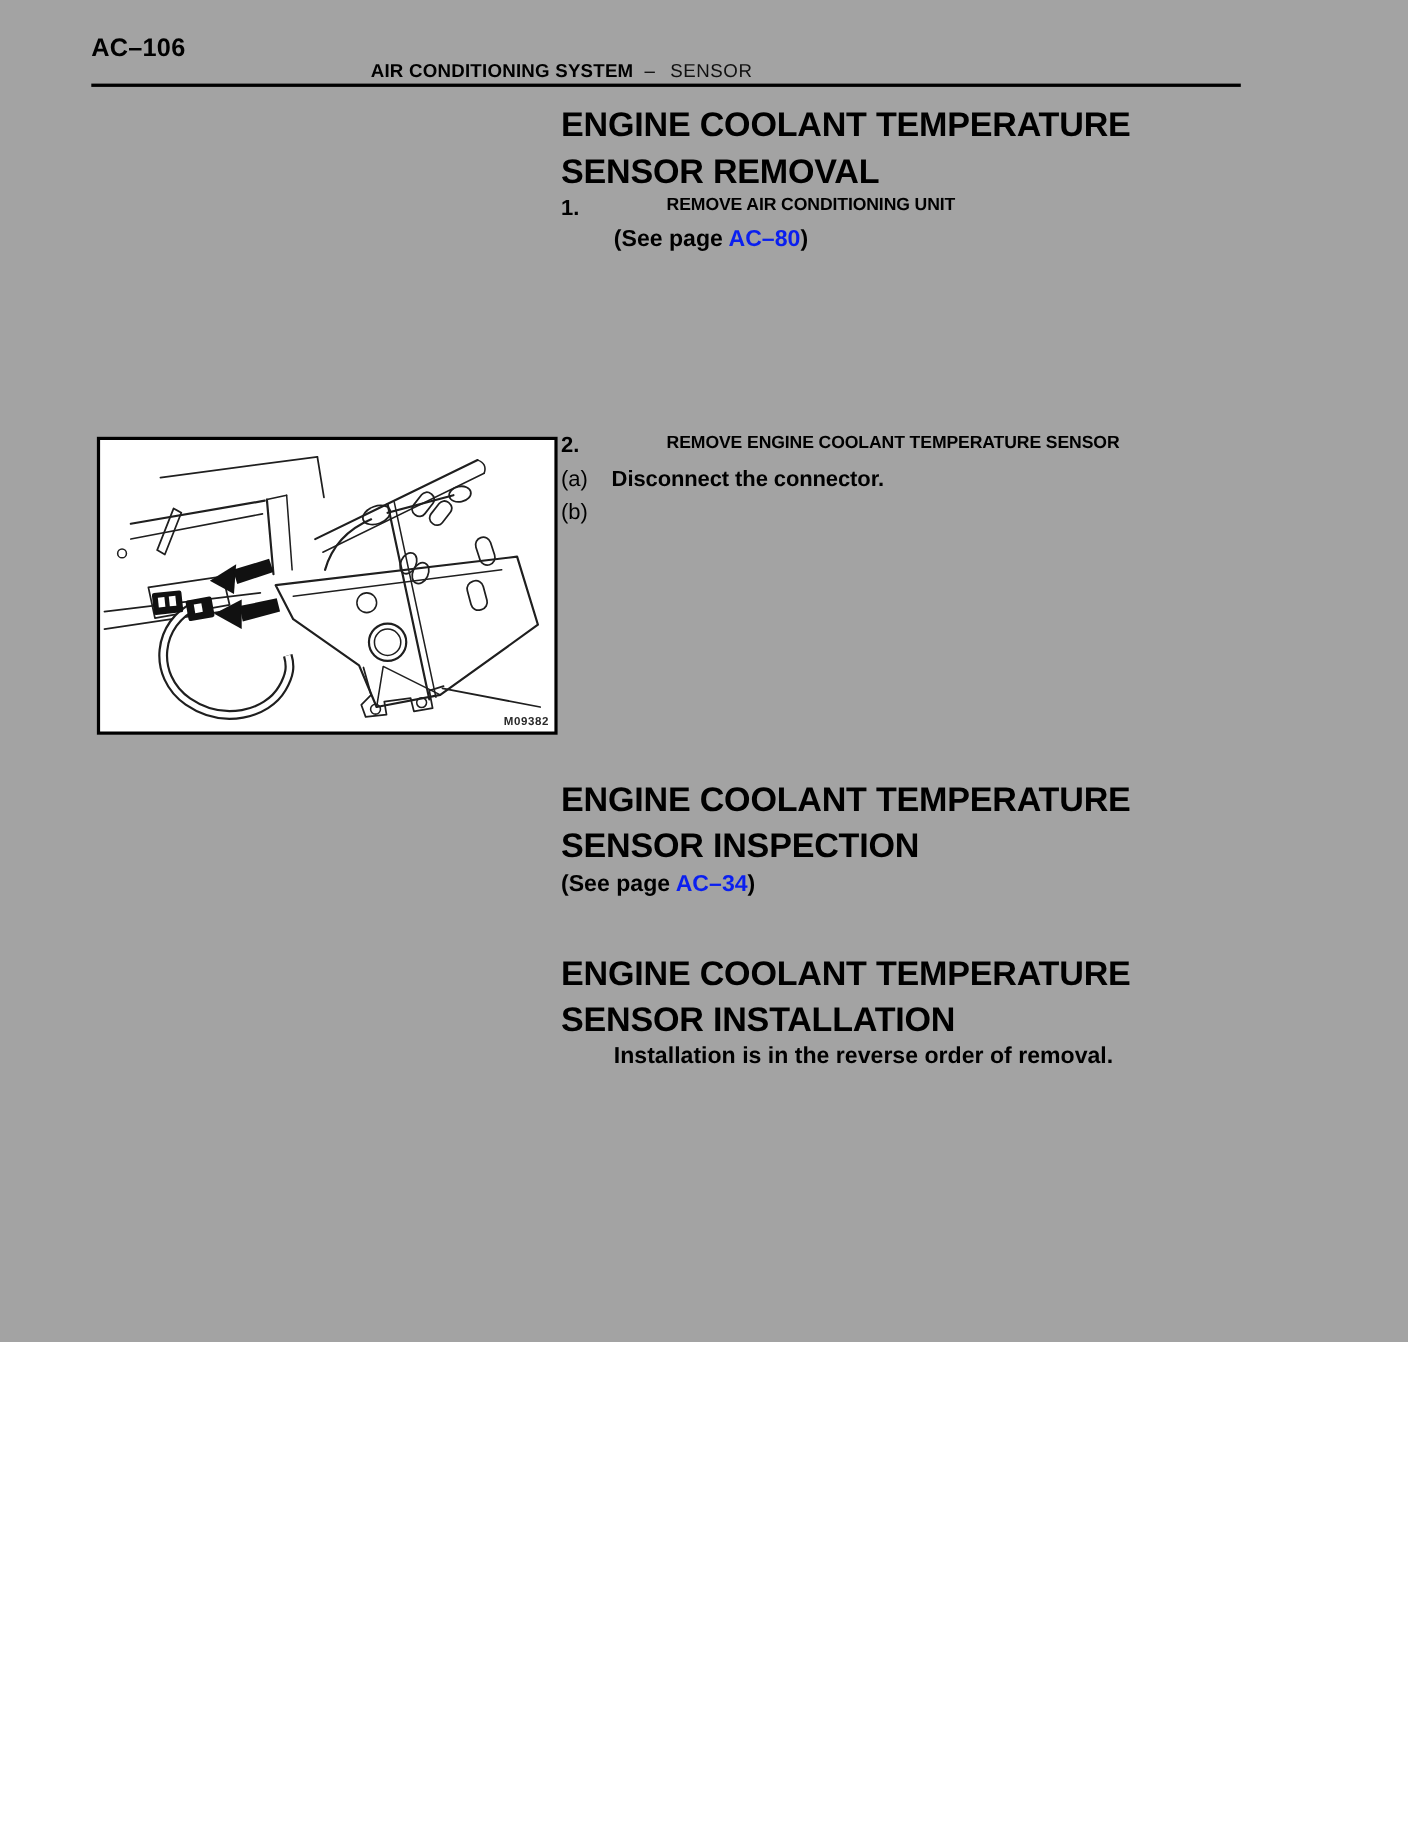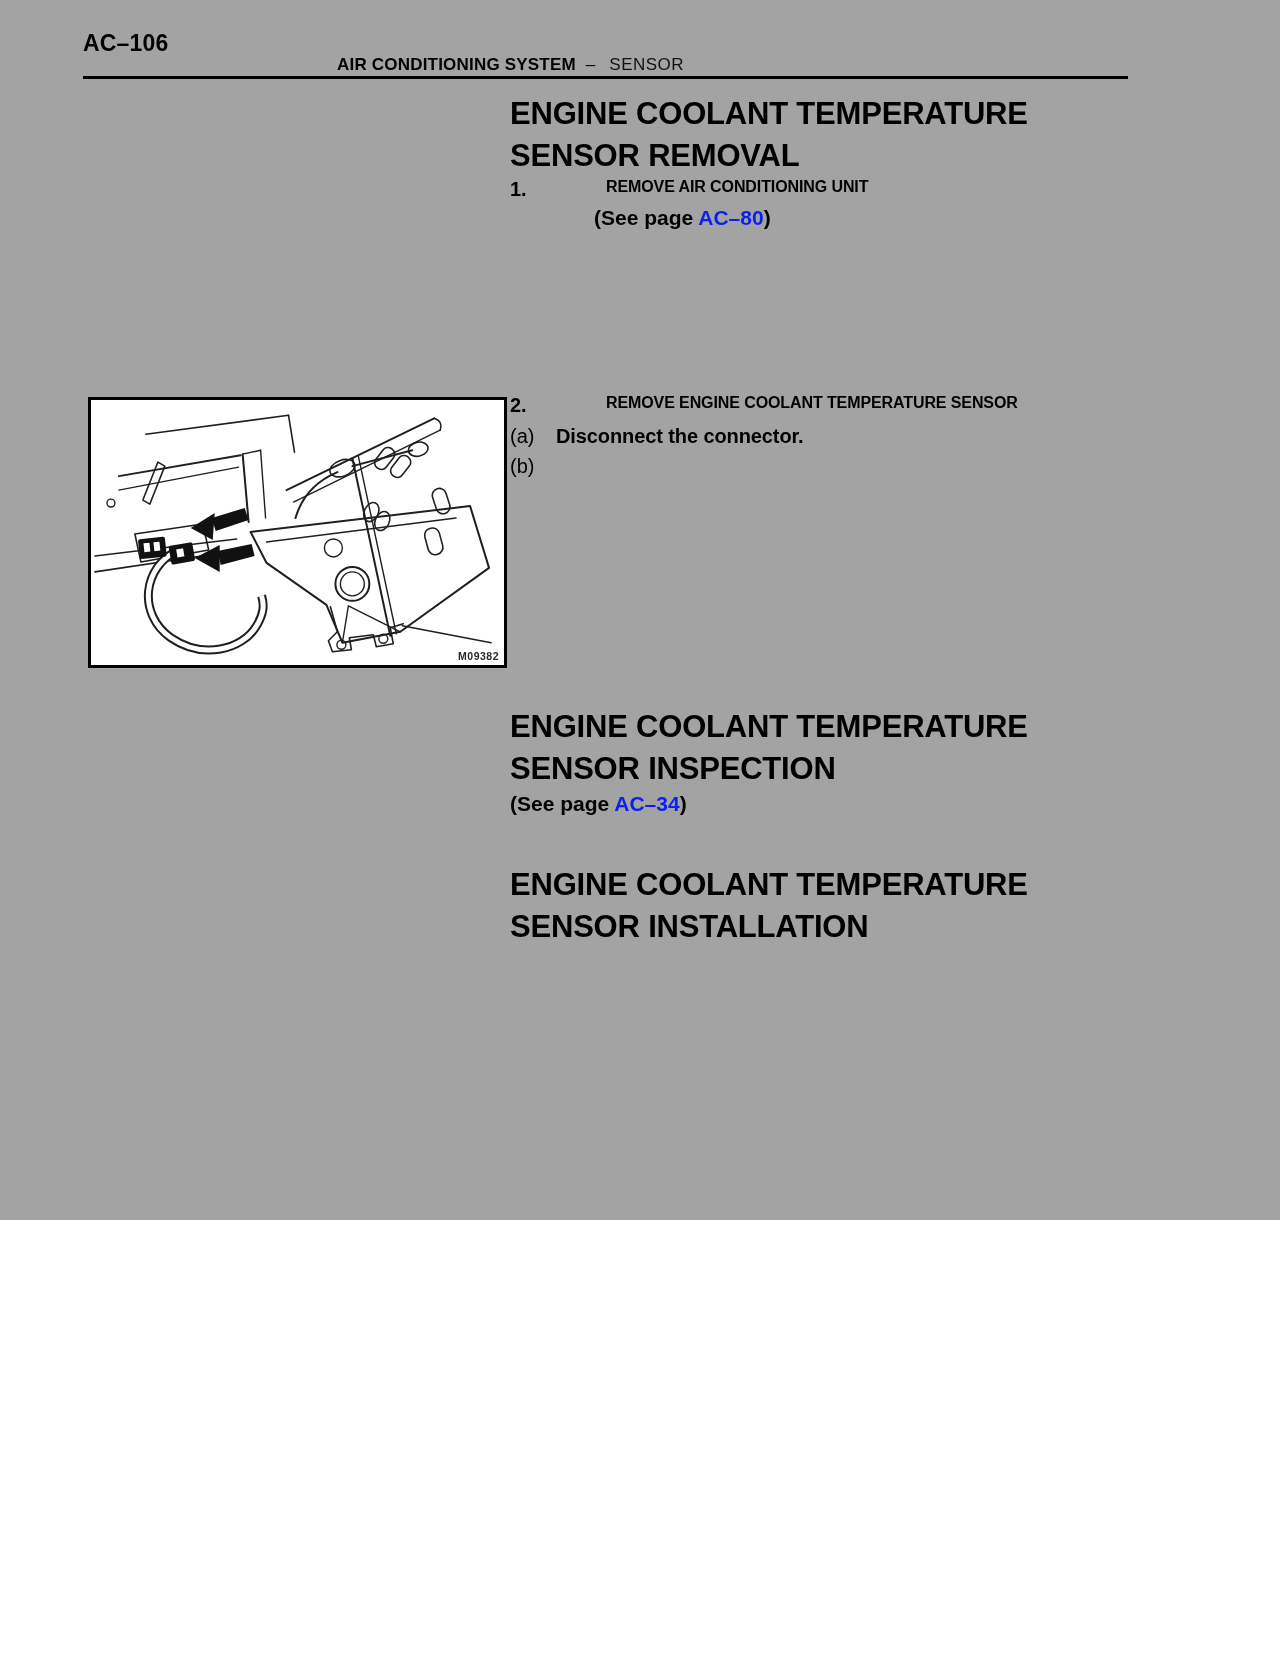--- a/index.html
+++ b/index.html
@@ -52,21 +52,21 @@
   </div>
   <div class="abs rule"></div>
 
   <div class="abs h1" style="top:93px;">
     <span>ENGINE COOLANT TEMPERATURE</span>
     <span>SENSOR REMOVAL</span>
   </div>
 
   <div class="abs step-num" style="top:178px;">1.</div>
   <div class="abs step-title" style="top:178px;">REMOVE AIR CONDITIONING UNIT</div>
-  <div class="abs see-page" style="left:558px;top:206px;margin-left:36px;">
+  <div class="abs see-page" style="left:558px;top:206px;">
     <span>(See page </span><a>AC–80</a><span>)</span>
   </div>
 
   <figure class="abs figure" style="margin:0;">
     <svg viewBox="0 0 414 265" xmlns="http://www.w3.org/2000/svg">
       <g fill="none" stroke="#1f1f1f" stroke-width="2" stroke-linecap="round" stroke-linejoin="round">
 
         <path d="M55 34 L198 15" stroke-width="1.6"></path>
         <path d="M198 15 L204 52" stroke-width="1.6"></path>
         <path d="M28 76 L150 55"></path>
@@ -147,14 +147,15 @@
     <span>SENSOR INSPECTION</span>
   </div>
   <div class="abs see-page" style="left:510px;top:792px;">
     <span>(See page </span><a>AC–34</a><span>)</span>
   </div>
 
   <div class="abs h1" style="top:864px;">
     <span>ENGINE COOLANT TEMPERATURE</span>
     <span>SENSOR INSTALLATION</span>
   </div>
+  <div class="abs body-bold" style="top:948px;">Installation is in the reverse order of removal.</div>
 
 </div>
 
 </body></html>

